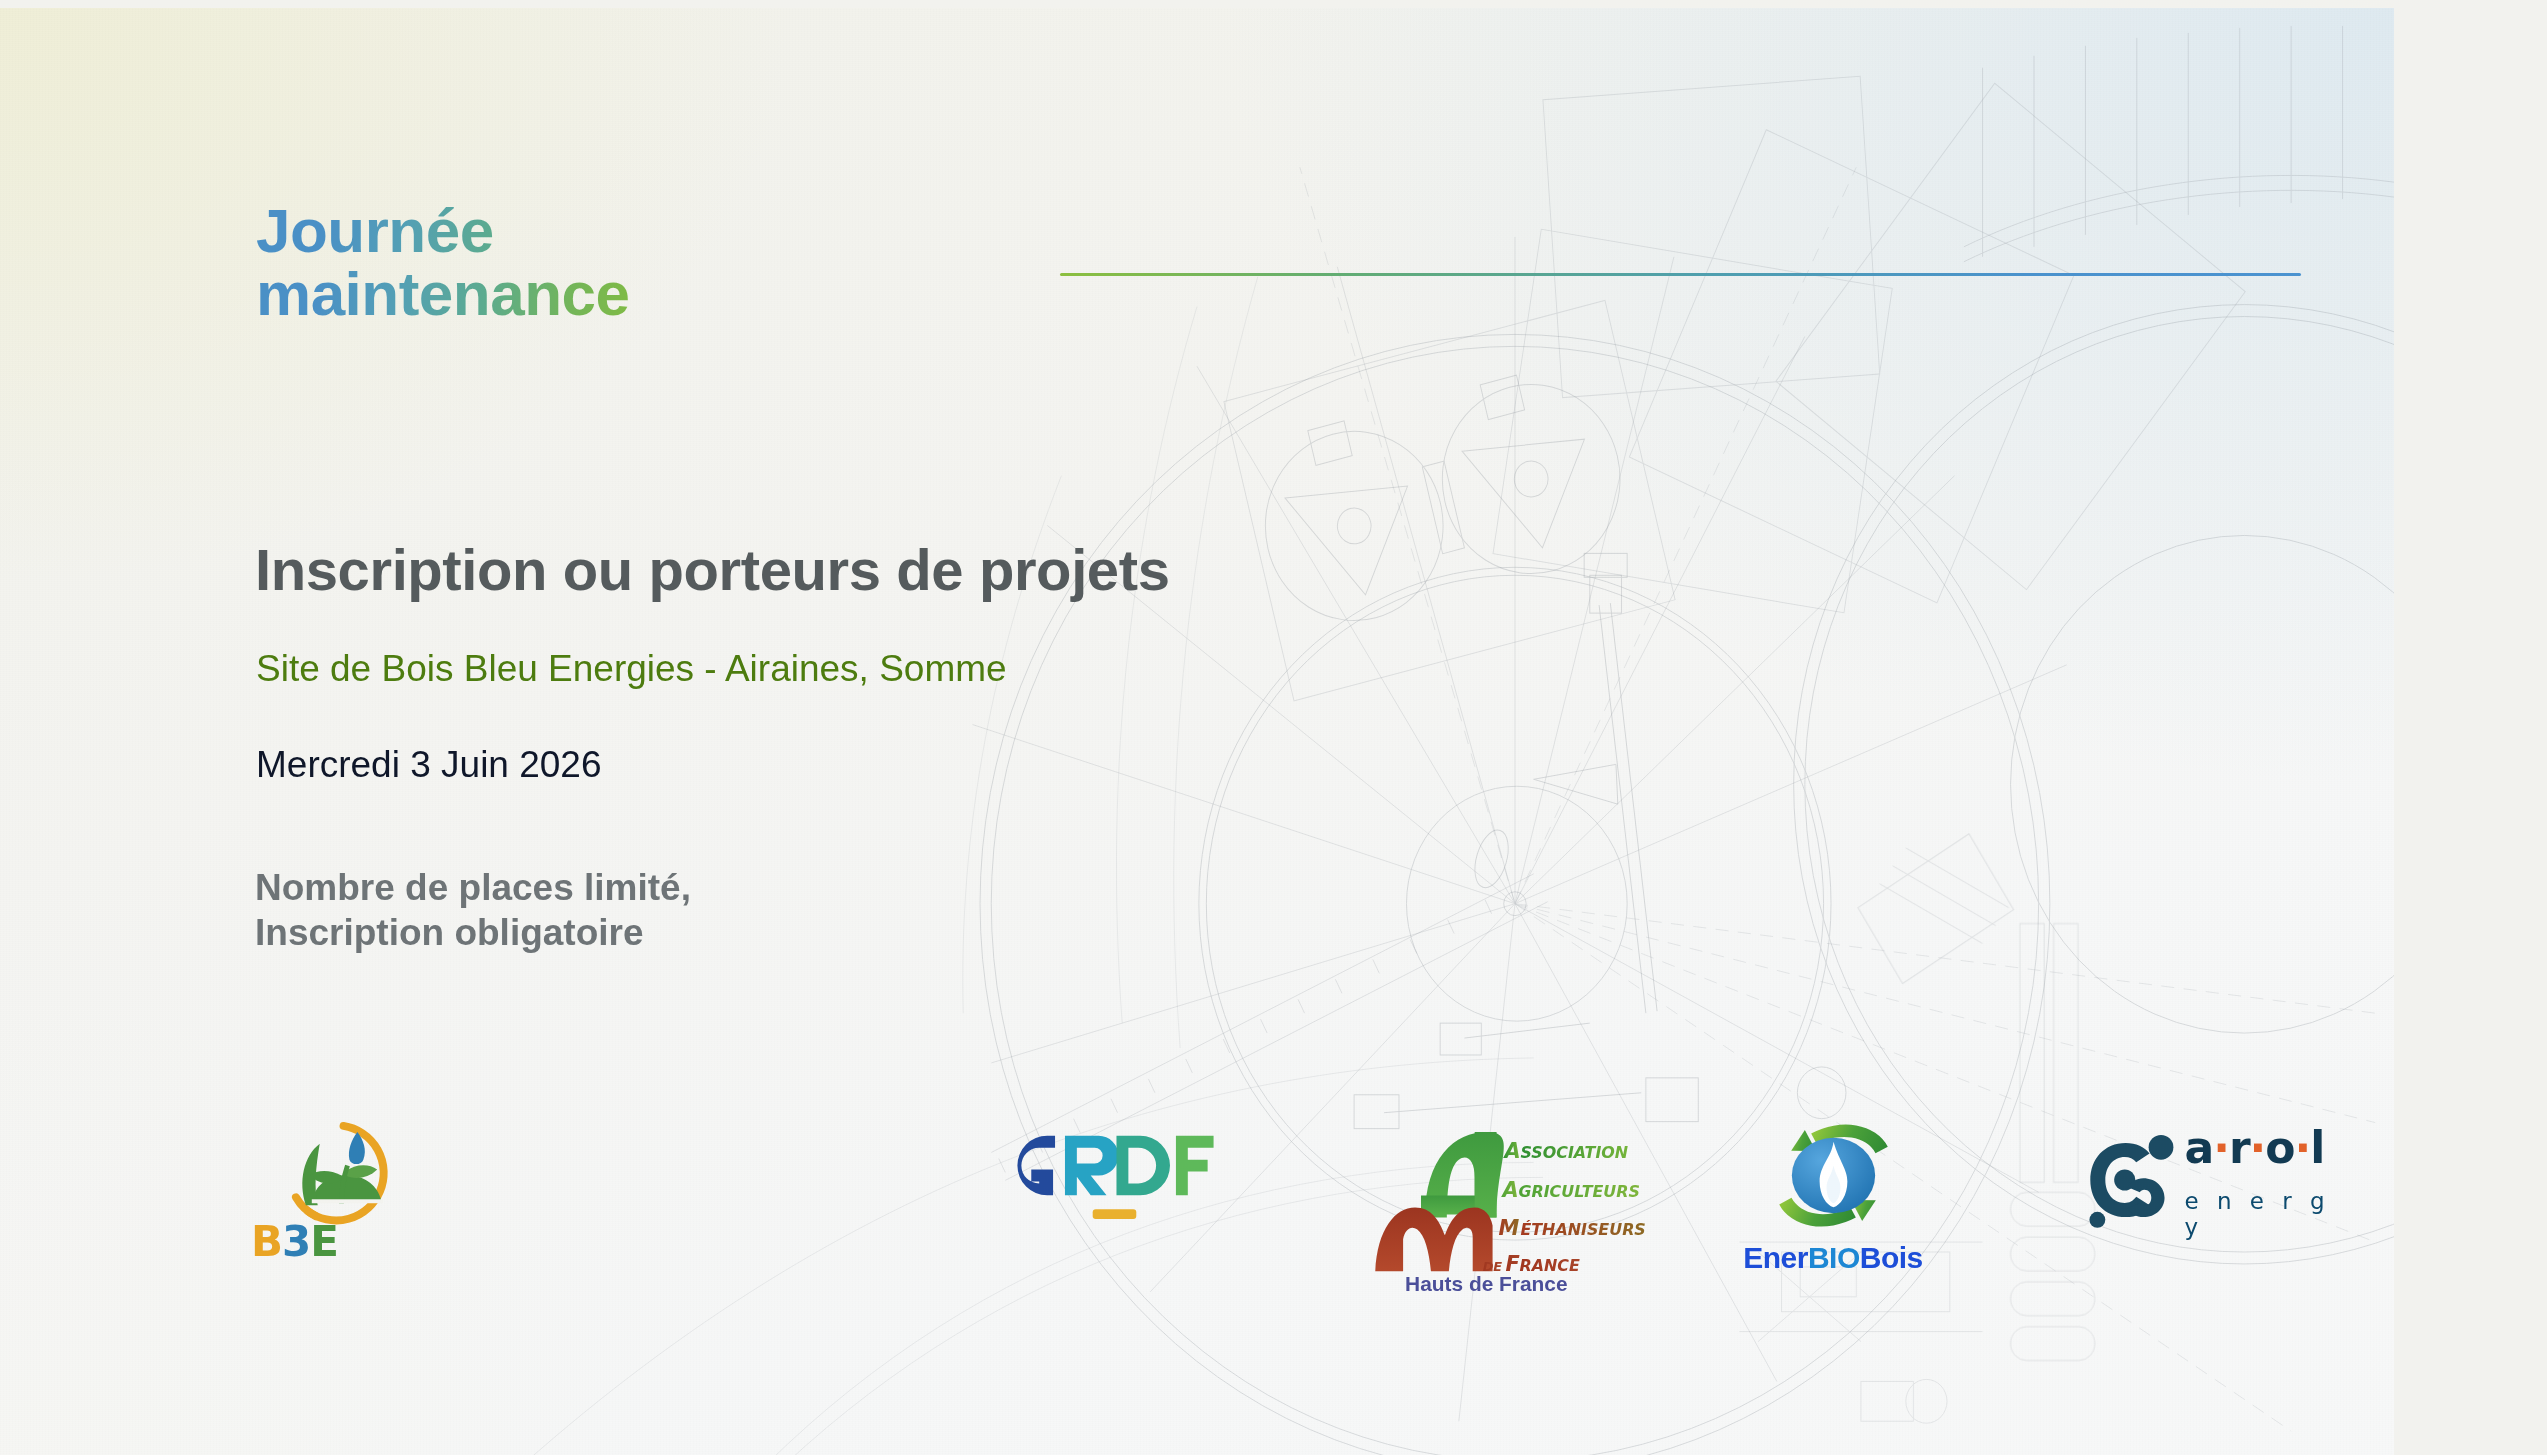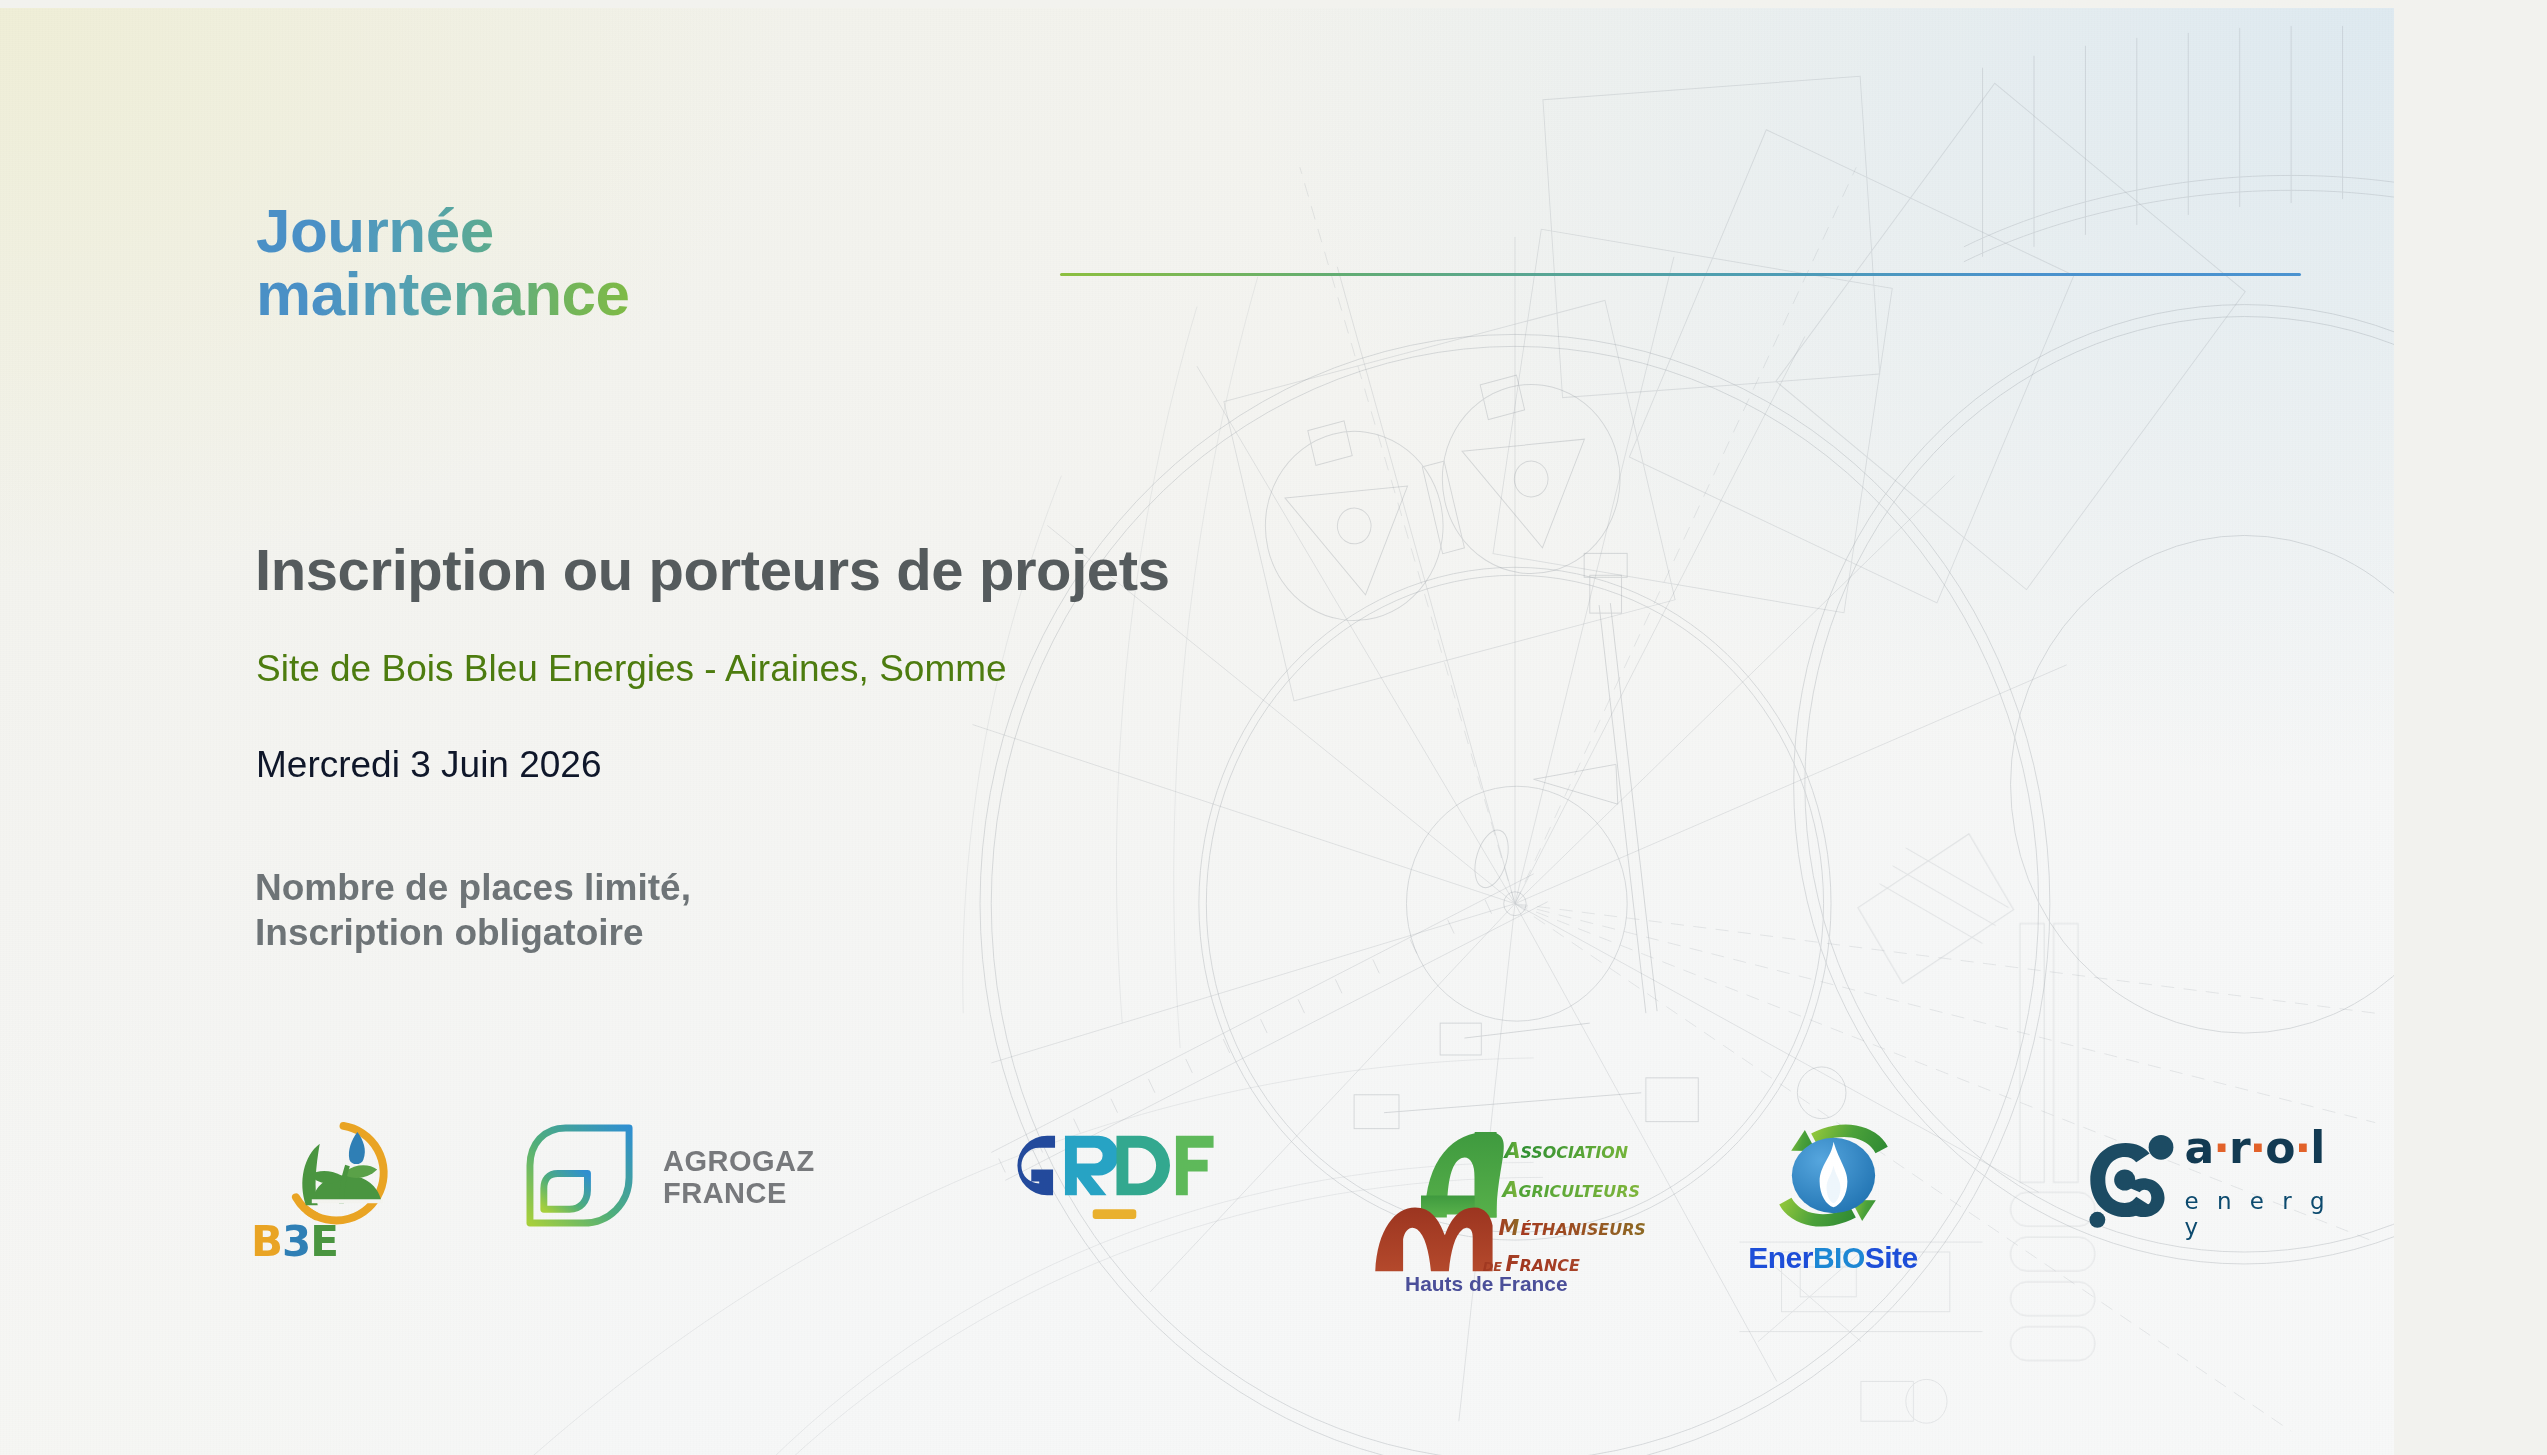--- a/index.html
+++ b/index.html
@@ -329,37 +329,20 @@
             <path d="M86 40 C84 30 88 20 94 12 C100 20 104 30 100 40 C98 46 88 46 86 40 Z" fill="#2f7fb5"></path>
 
             <rect x="48" y="80" width="72" height="4" fill="#f3f3ef"></rect>
           </svg>
         </div>
         <div class="b3e-word">
           <i class="b3e-b">B</i><i class="b3e-3">3</i><i class="b3e-e">E</i>
         </div>
       </div>
 
-      <div class="logo l-agro">
-        <div>
-          <svg viewBox="0 0 120 112" width="119" height="111" aria-hidden="true">
-            <defs>
-              <linearGradient id="agroGrad" x1="0" y1="1" x2="1" y2="0">
-                <stop offset="0%" stop-color="#a6cf3c"></stop>
-                <stop offset="45%" stop-color="#4fae7a"></stop>
-                <stop offset="100%" stop-color="#2f8fd0"></stop>
-              </linearGradient>
-            </defs>
-            <path d="M108 8 L44 8 C22 8 8 24 8 46 L8 104 L62 104 C88 104 108 84 108 58 Z" fill="none" stroke="url(#agroGrad)" stroke-width="7" stroke-linejoin="round"></path>
-            <path d="M66 54 L36 54 C27 54 22 60 22 69 L22 90 L48 90 C59 90 66 82 66 71 Z" fill="none" stroke="url(#agroGrad)" stroke-width="7" stroke-linejoin="round"></path>
-          </svg>
-        </div>
-        <div class="agro-word">AGROGAZ
-FRANCE</div>
-      </div>
 
       <div class="logo l-grdf">
         <svg viewBox="0 0 240 108" width="239" height="107" aria-hidden="true">
 
           <path d="M52 16 A30 30 0 1 0 52 76 L58 76 L58 50 L36 50 L36 62 L44 62 L44 64 A18 18 0 1 1 44 28 L60 28 L60 16 Z" fill="#234a9c"></path>
 
           <path d="M70 16 L104 16 A20 20 0 0 1 104 56 L96 56 L112 76 L96 76 L78 52 L78 44 L100 44 A8 8 0 0 0 100 28 L82 28 L82 76 L70 76 Z" fill="#27a3c4"></path>
 
           <path d="M122 16 L146 16 A30 30 0 0 1 146 76 L122 76 L122 64 L144 64 A18 18 0 0 0 144 28 L134 28 L134 76 L122 76 Z" fill="#33a88f"></path>
 
@@ -444,21 +427,21 @@
             <path d="M96 2 L96 26 L74 14 Z" fill="url(#ebfGreen)"></path>
             <path d="M104 110 L104 86 L126 98 Z" fill="url(#ebfGreen)"></path>
           </g>
 
           <ellipse cx="100" cy="56" rx="42" ry="38" fill="url(#ebfBlue)"></ellipse>
 
           <path d="M100 22 C98 38 86 46 86 62 C86 76 93 86 100 88 C107 86 114 76 114 62 C114 50 106 42 100 22 Z" fill="#ffffff"></path>
           <path d="M100 46 C98 56 93 60 93 68 C93 76 96 82 100 84 C104 82 107 76 107 68 C107 60 102 56 100 46 Z" fill="#eef6fc"></path>
         </svg>
         <div class="ebf-word">
-          <i class="ebf-dark">Ener</i><i class="ebf-blue">BIO</i><i class="ebf-dark">Site</i>
+          <i class="ebf-dark">Ener</i><i class="ebf-blue">BIO</i><i class="ebf-dark">Bois</i>
         </div>
       </div>
 
       <div class="logo l-arol">
         <svg viewBox="0 0 108 108" width="100" height="100" aria-hidden="true">
           <g fill="#1c4b63">
 
             <path d="M46 12 C22 12 6 30 6 54 C6 78 22 96 46 96 C58 96 68 91 74 83 L58 73 C54 78 50 80 45 80 C32 80 23 69 23 54 C23 39 32 28 45 28 C50 28 55 30 58 34 L73 24 C67 16 58 12 46 12 Z"></path>
 
             <circle cx="45" cy="54" r="12"></circle>

